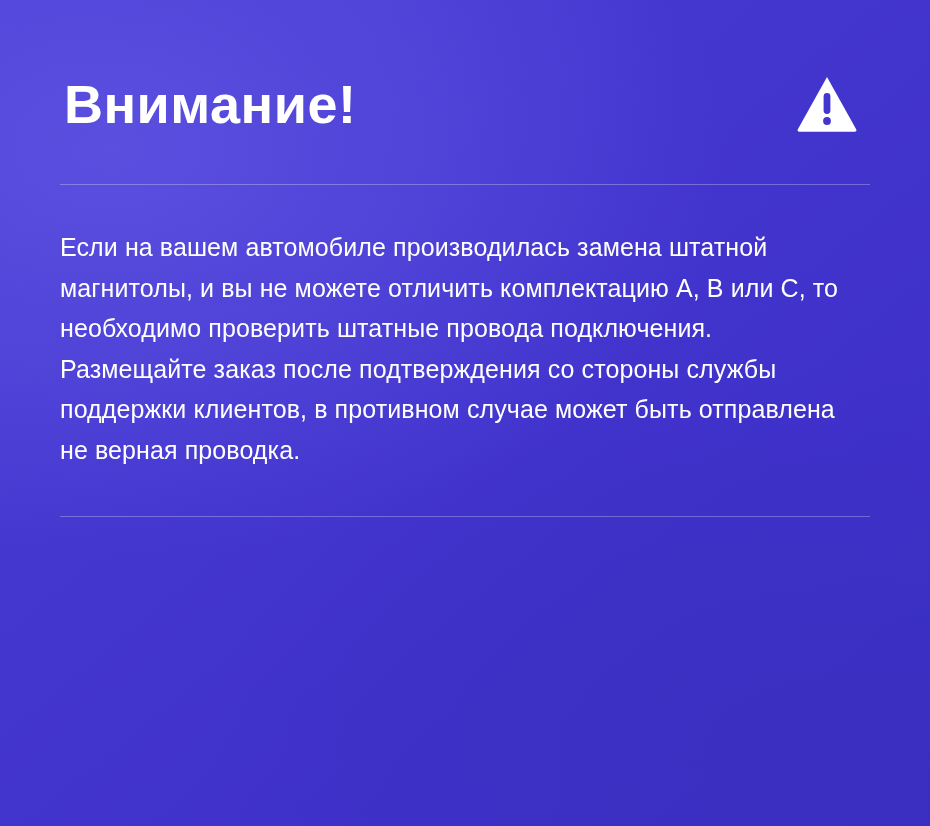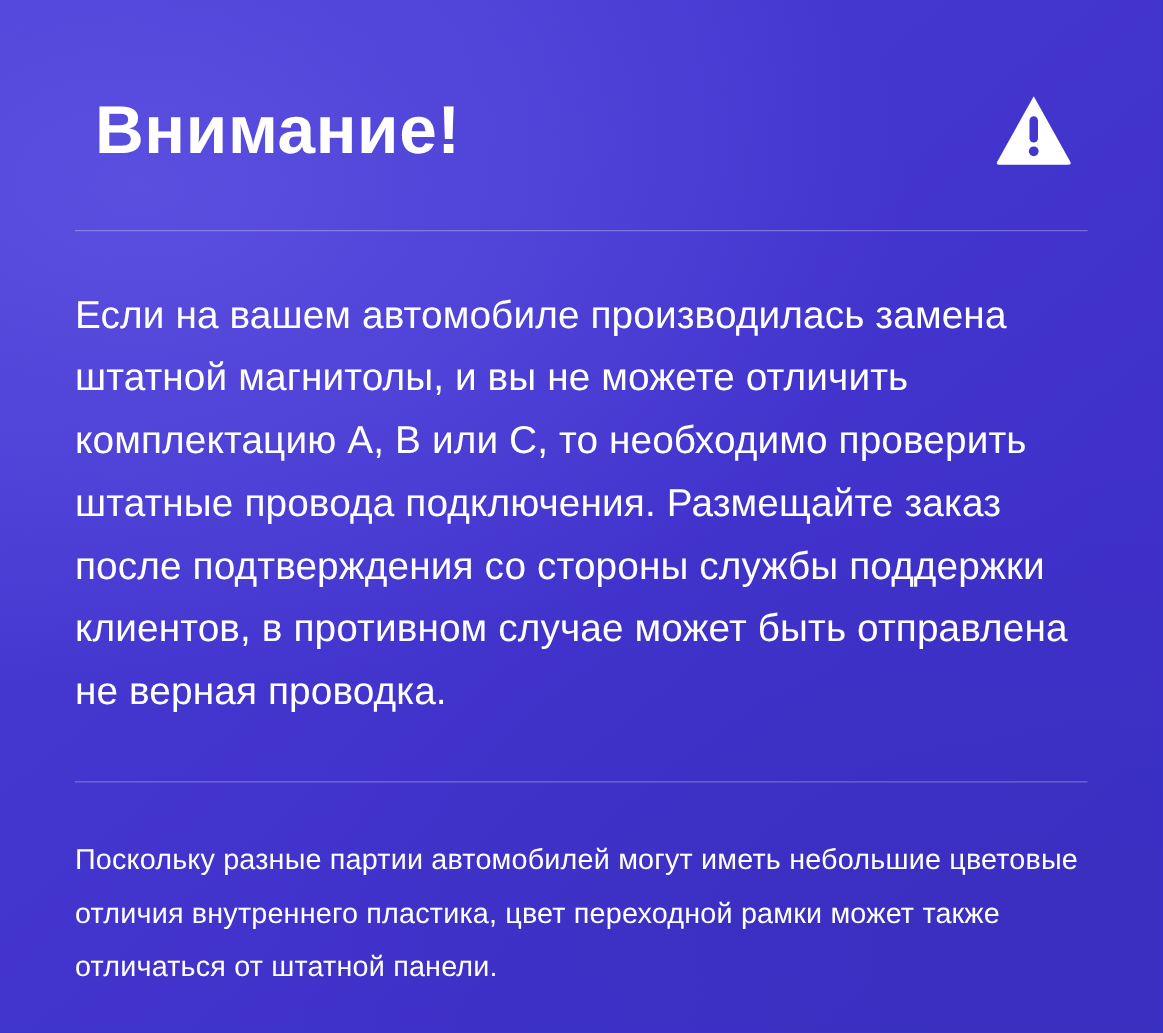--- a/index.html
+++ b/index.html
@@ -29,41 +29,41 @@
     align-items: center;
     justify-content: space-between;
     height: 92px;
   }
   .title {
     color: #ffffff;
     font-size: 54px;
     font-weight: bold;
     letter-spacing: 0.5px;
     line-height: 1;
-    margin: 16px;
+    margin: 4px;
     white-space: nowrap;
   }
   .warn-icon {
     width: 62px;
     height: 58px;
     display: block;
     margin-right: 12px;
   }
   .divider {
     height: 1px;
     width: 100%;
     background: rgba(255,255,255,0.28);
     margin: 34px 0 0 0;
   }
   .para-block-1 {
     margin-top: 42px;
   }
   .para-1 {
     color: #ffffff;
-    font-size: 31px;
+    font-size: 25px;
     line-height: 1.62;
     margin: 0;
     letter-spacing: 0.1px;
     max-width: 800px;
   }
   .divider-2 {
     height: 1px;
     width: 100%;
     background: rgba(255,255,255,0.28);
     margin: 46px 0 0 0;
@@ -101,16 +101,15 @@
 
   <div class="divider"></div>
 
   <div class="para-block-1">
     <p class="para-1">Если на вашем автомобиле производилась замена штатной магнитолы, и вы не можете отличить комплектацию A, B или C, то необходимо проверить штатные провода подключения. Размещайте заказ после подтверждения со стороны службы поддержки клиентов, в противном случае может быть отправлена не верная проводка.</p>
   </div>
 
   <div class="divider-2"></div>
 
   <div class="para-block-2">
-    <p class="para-2">Поскольку разные партии автомобилей могут иметь небольшие цветовые отличия внутреннего пластика, цвет переходной рамки может также отличаться от штатной панели.</p>
   </div>
 
 </div>
 
 </body></html>

